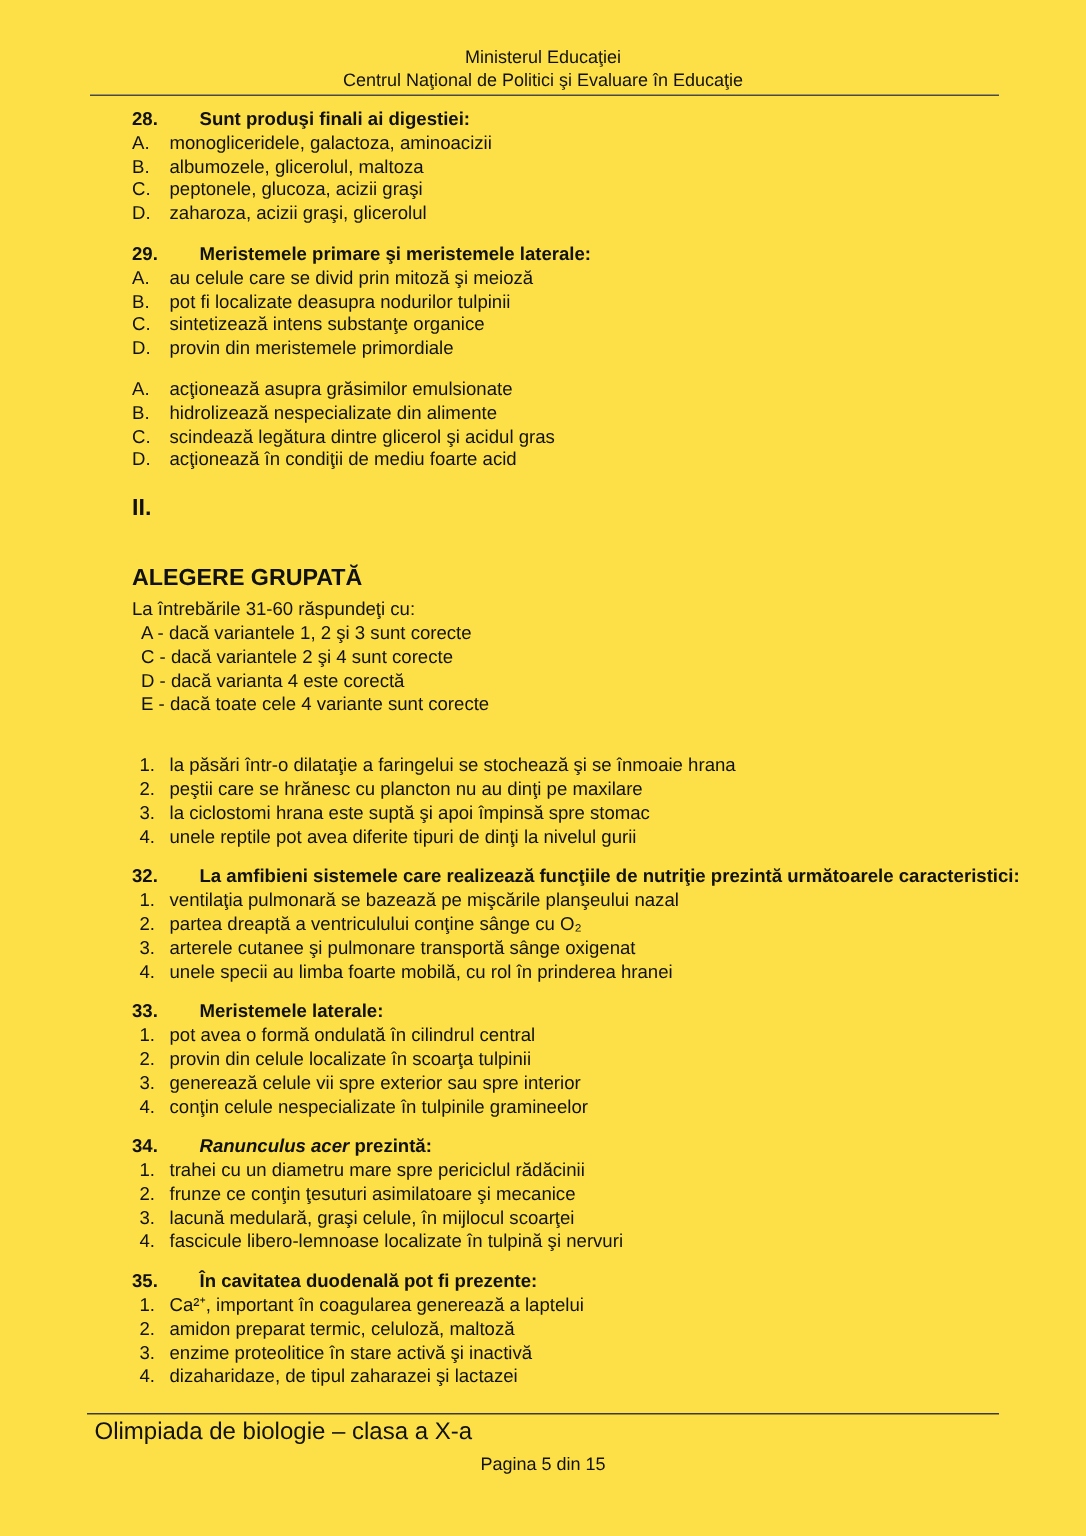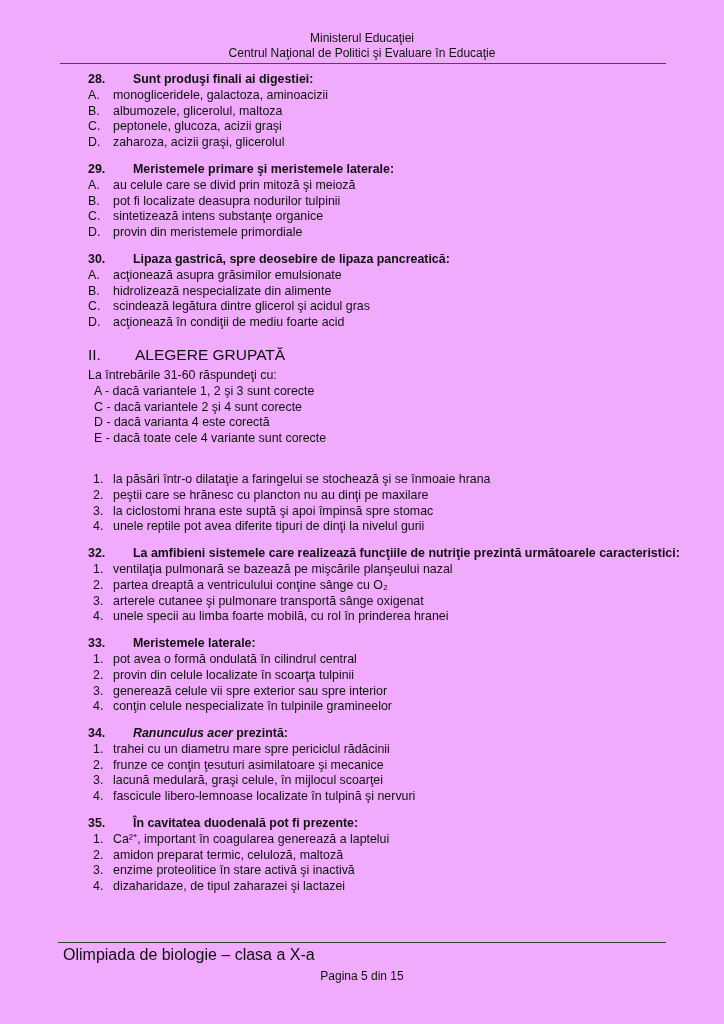--- a/index.html
+++ b/index.html
@@ -1,20 +1,20 @@
 <!DOCTYPE html>
 <html><head>
 <meta charset="utf-8">
 <style>
   html,body { margin:0; padding:0; background:#e8e8e8; }
   .page {
     position:relative;
     width:724px; height:1024px;
     margin:0 auto;
-    background:#f0abfc;
+    background:#fde047;
     color:#111;
     font-family:"Liberation Sans", sans-serif;
     overflow:hidden;
     box-sizing:border-box;
   }
   .header {
     padding-top:31px;
     text-align:center;
     font-size:12px;
     line-height:14.5px;
@@ -34,23 +34,24 @@
   .marker { flex:0 0 25px; }
   .stem-row { font-weight:bold;gap:20px; }
   .stem-row .marker { font-weight:bold; }
   .item-row { padding-left:5px; }
   .item-row .marker { flex:0 0 20px; }
   .txt { flex:1; }
   .italic { font-style:italic; }
   .section-head {
     display:flex;
     font-size:15.5px;
-    font-weight:normal;
+    font-weight:bold;
     margin:14px 0 4px 0;
     line-height:19px;
+    flex-direction:column;
   }
   .section-head .numeral { flex:0 0 47px; }
   .section-intro { margin-bottom:0; }
   .answer-key { padding-left:6px; margin-bottom:25px; }
   .footer-rule {
     position:absolute;
     top:942px; left:58px; right:58px;
     border-top:1.5px solid #3a3a3a;
     height:0;
   }
@@ -119,24 +120,20 @@
         <span class="marker">C.</span>
         <span class="txt">sintetizează intens substanţe organice</span>
       </div>
       <div class="row">
         <span class="marker">D.</span>
         <span class="txt">provin din meristemele primordiale</span>
       </div>
     </div>
 
     <div class="q-block">
-      <div class="row stem-row">
-        <span class="marker">30.</span>
-        <span class="txt">Lipaza gastrică, spre deosebire de lipaza pancreatică:</span>
-      </div>
       <div class="row">
         <span class="marker">A.</span>
         <span class="txt">acţionează asupra grăsimilor emulsionate</span>
       </div>
       <div class="row">
         <span class="marker">B.</span>
         <span class="txt">hidrolizează nespecializate din alimente</span>
       </div>
       <div class="row">
         <span class="marker">C.</span>

